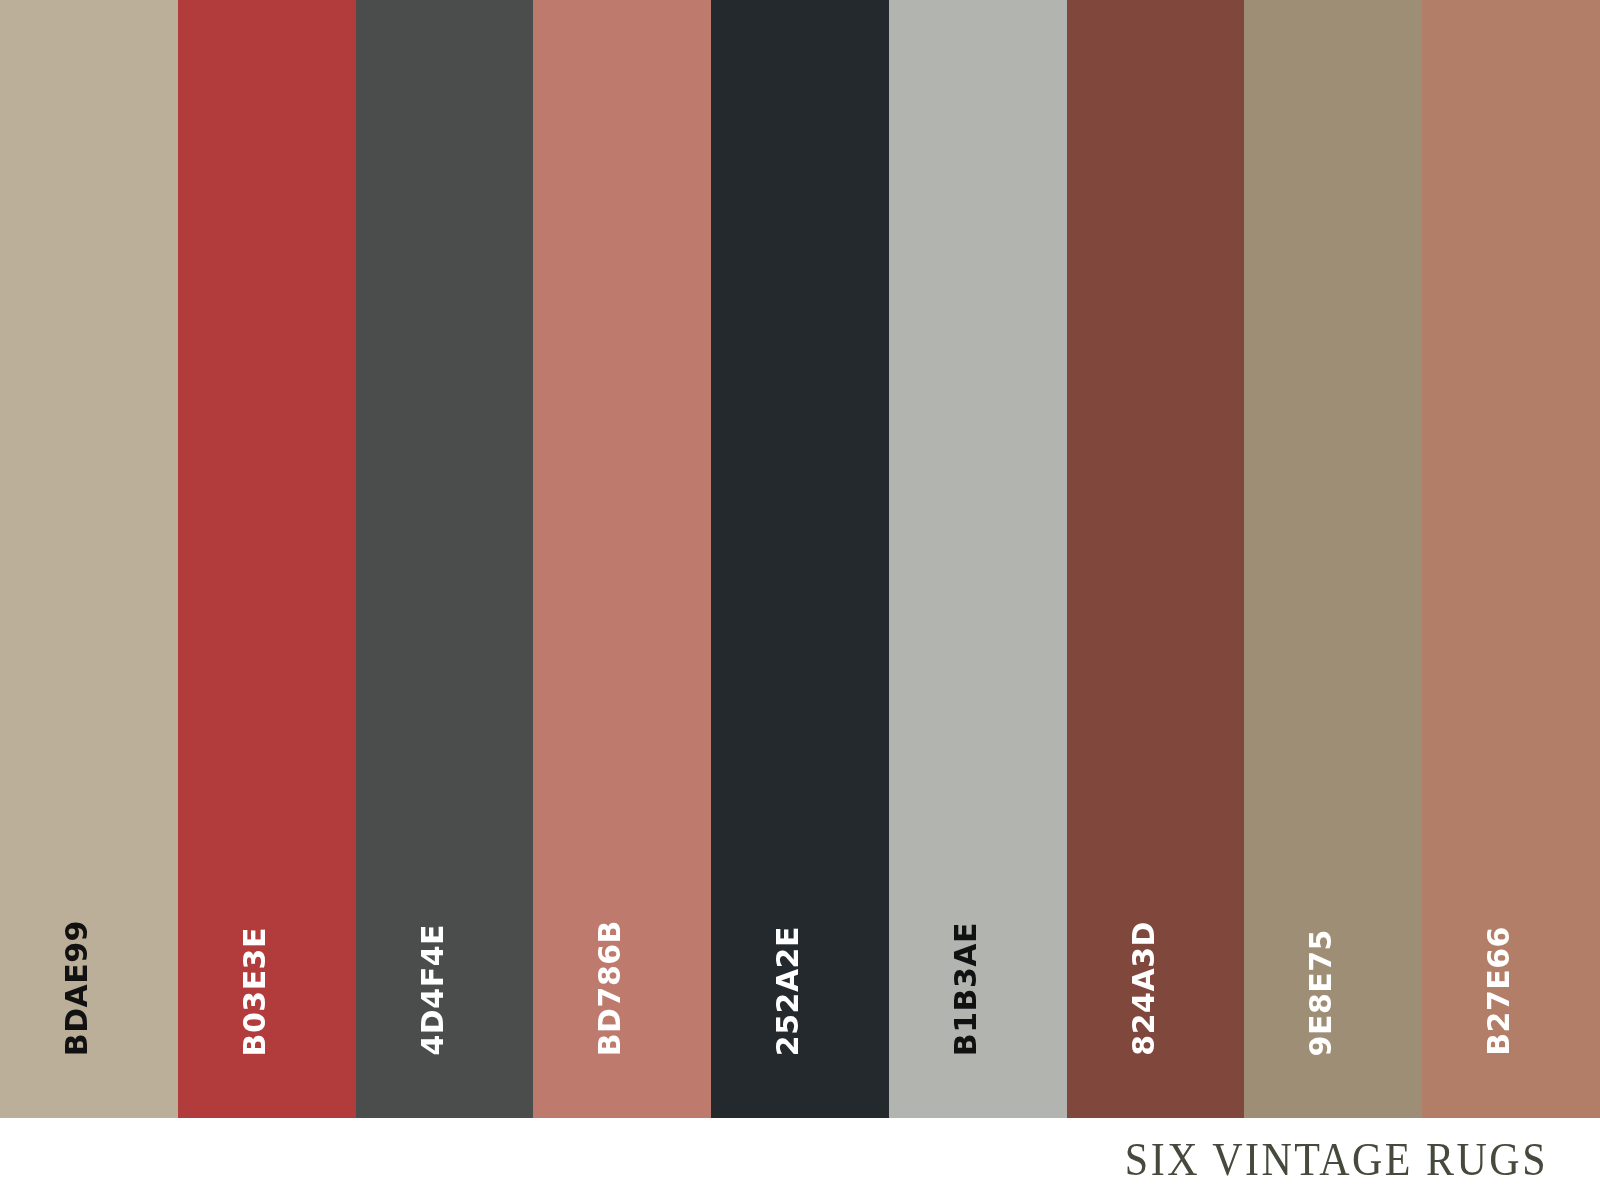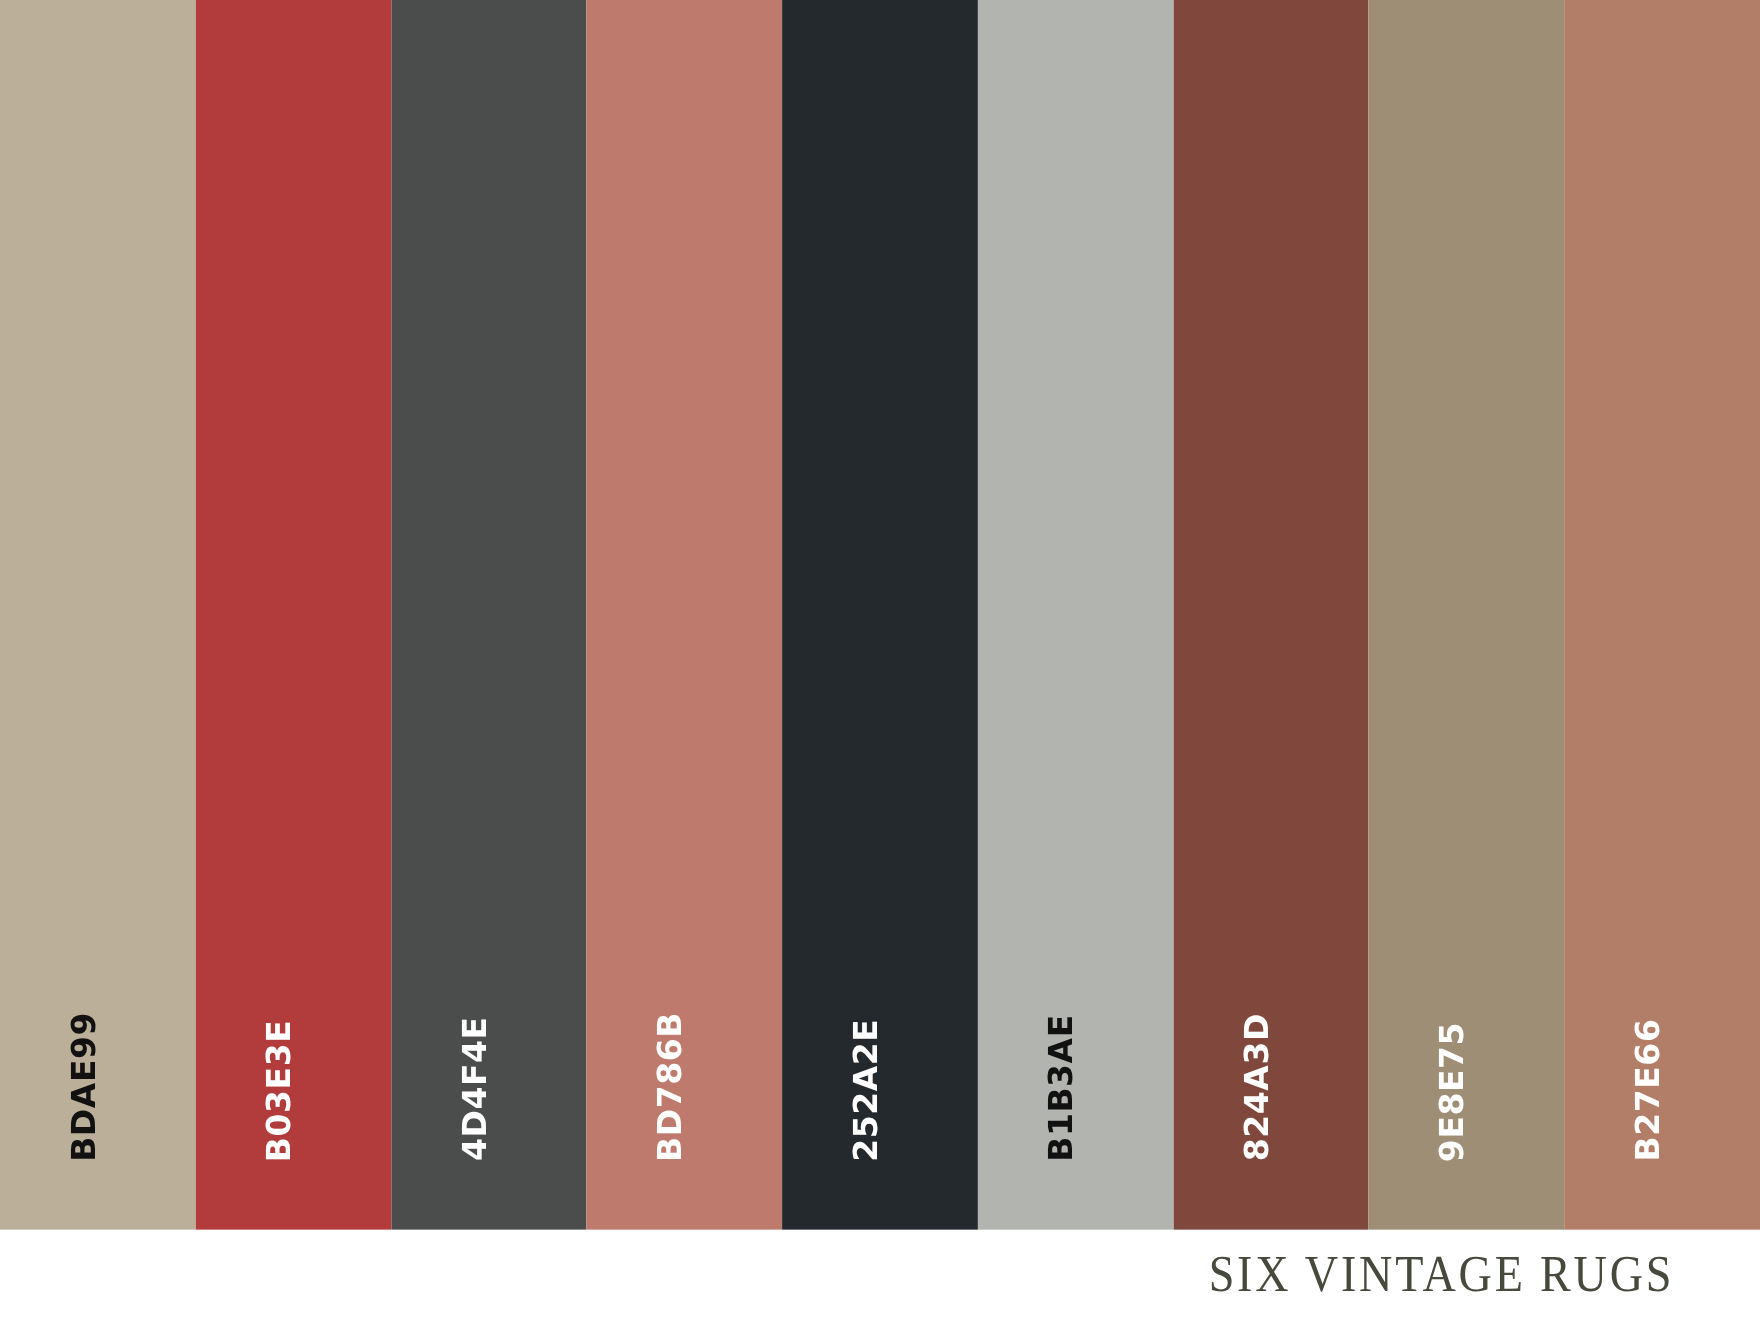--- a/index.html
+++ b/index.html
@@ -63,21 +63,21 @@
   #footer {
     position: absolute;
     left: 0;
     top: 1118px;
     width: 1600px;
     height: 82px;
     background: #ffffff;
     display: flex;
     align-items: center;
     justify-content: flex-end;
-    padding-right: 78px;
+    padding-right: 52px;
   }
 
   #brand-wordmark {
     font-family: "Liberation Serif", "DejaVu Serif", serif;
     font-size: 42px;
     font-weight: 400;
     letter-spacing: 2.5px;
     color: #454a3c;
     white-space: nowrap;
     transform: scaleY(1.12);

